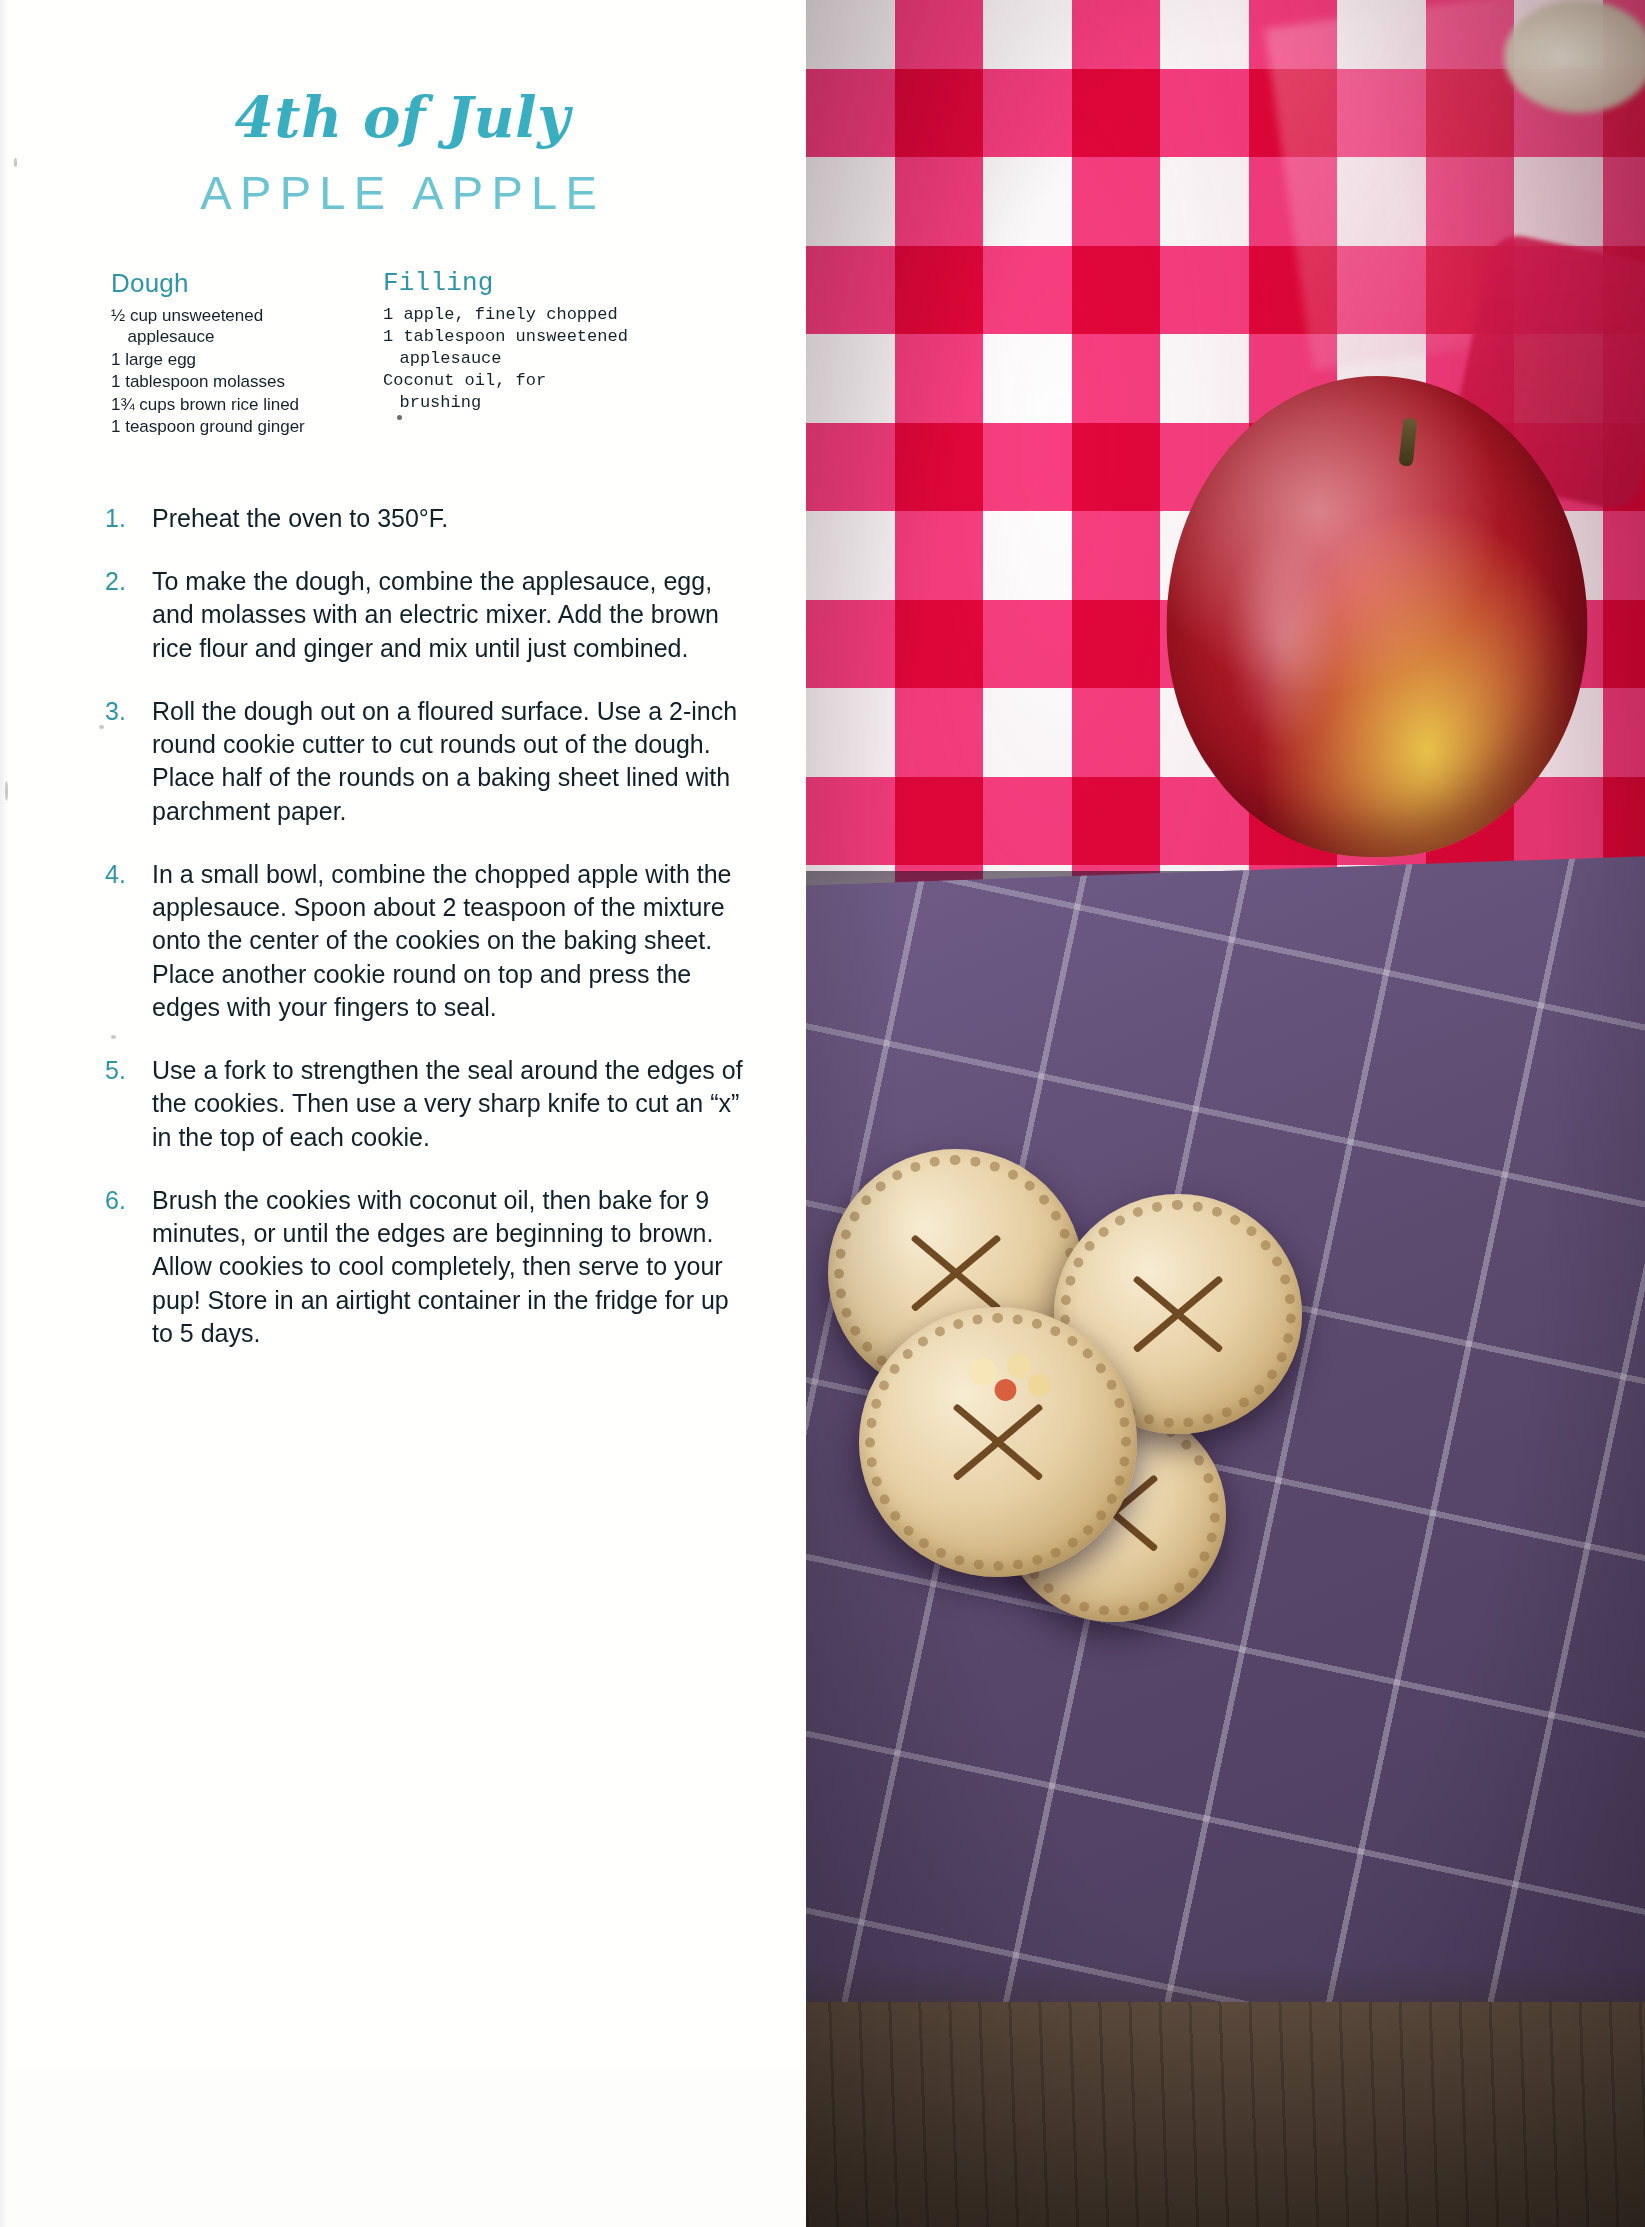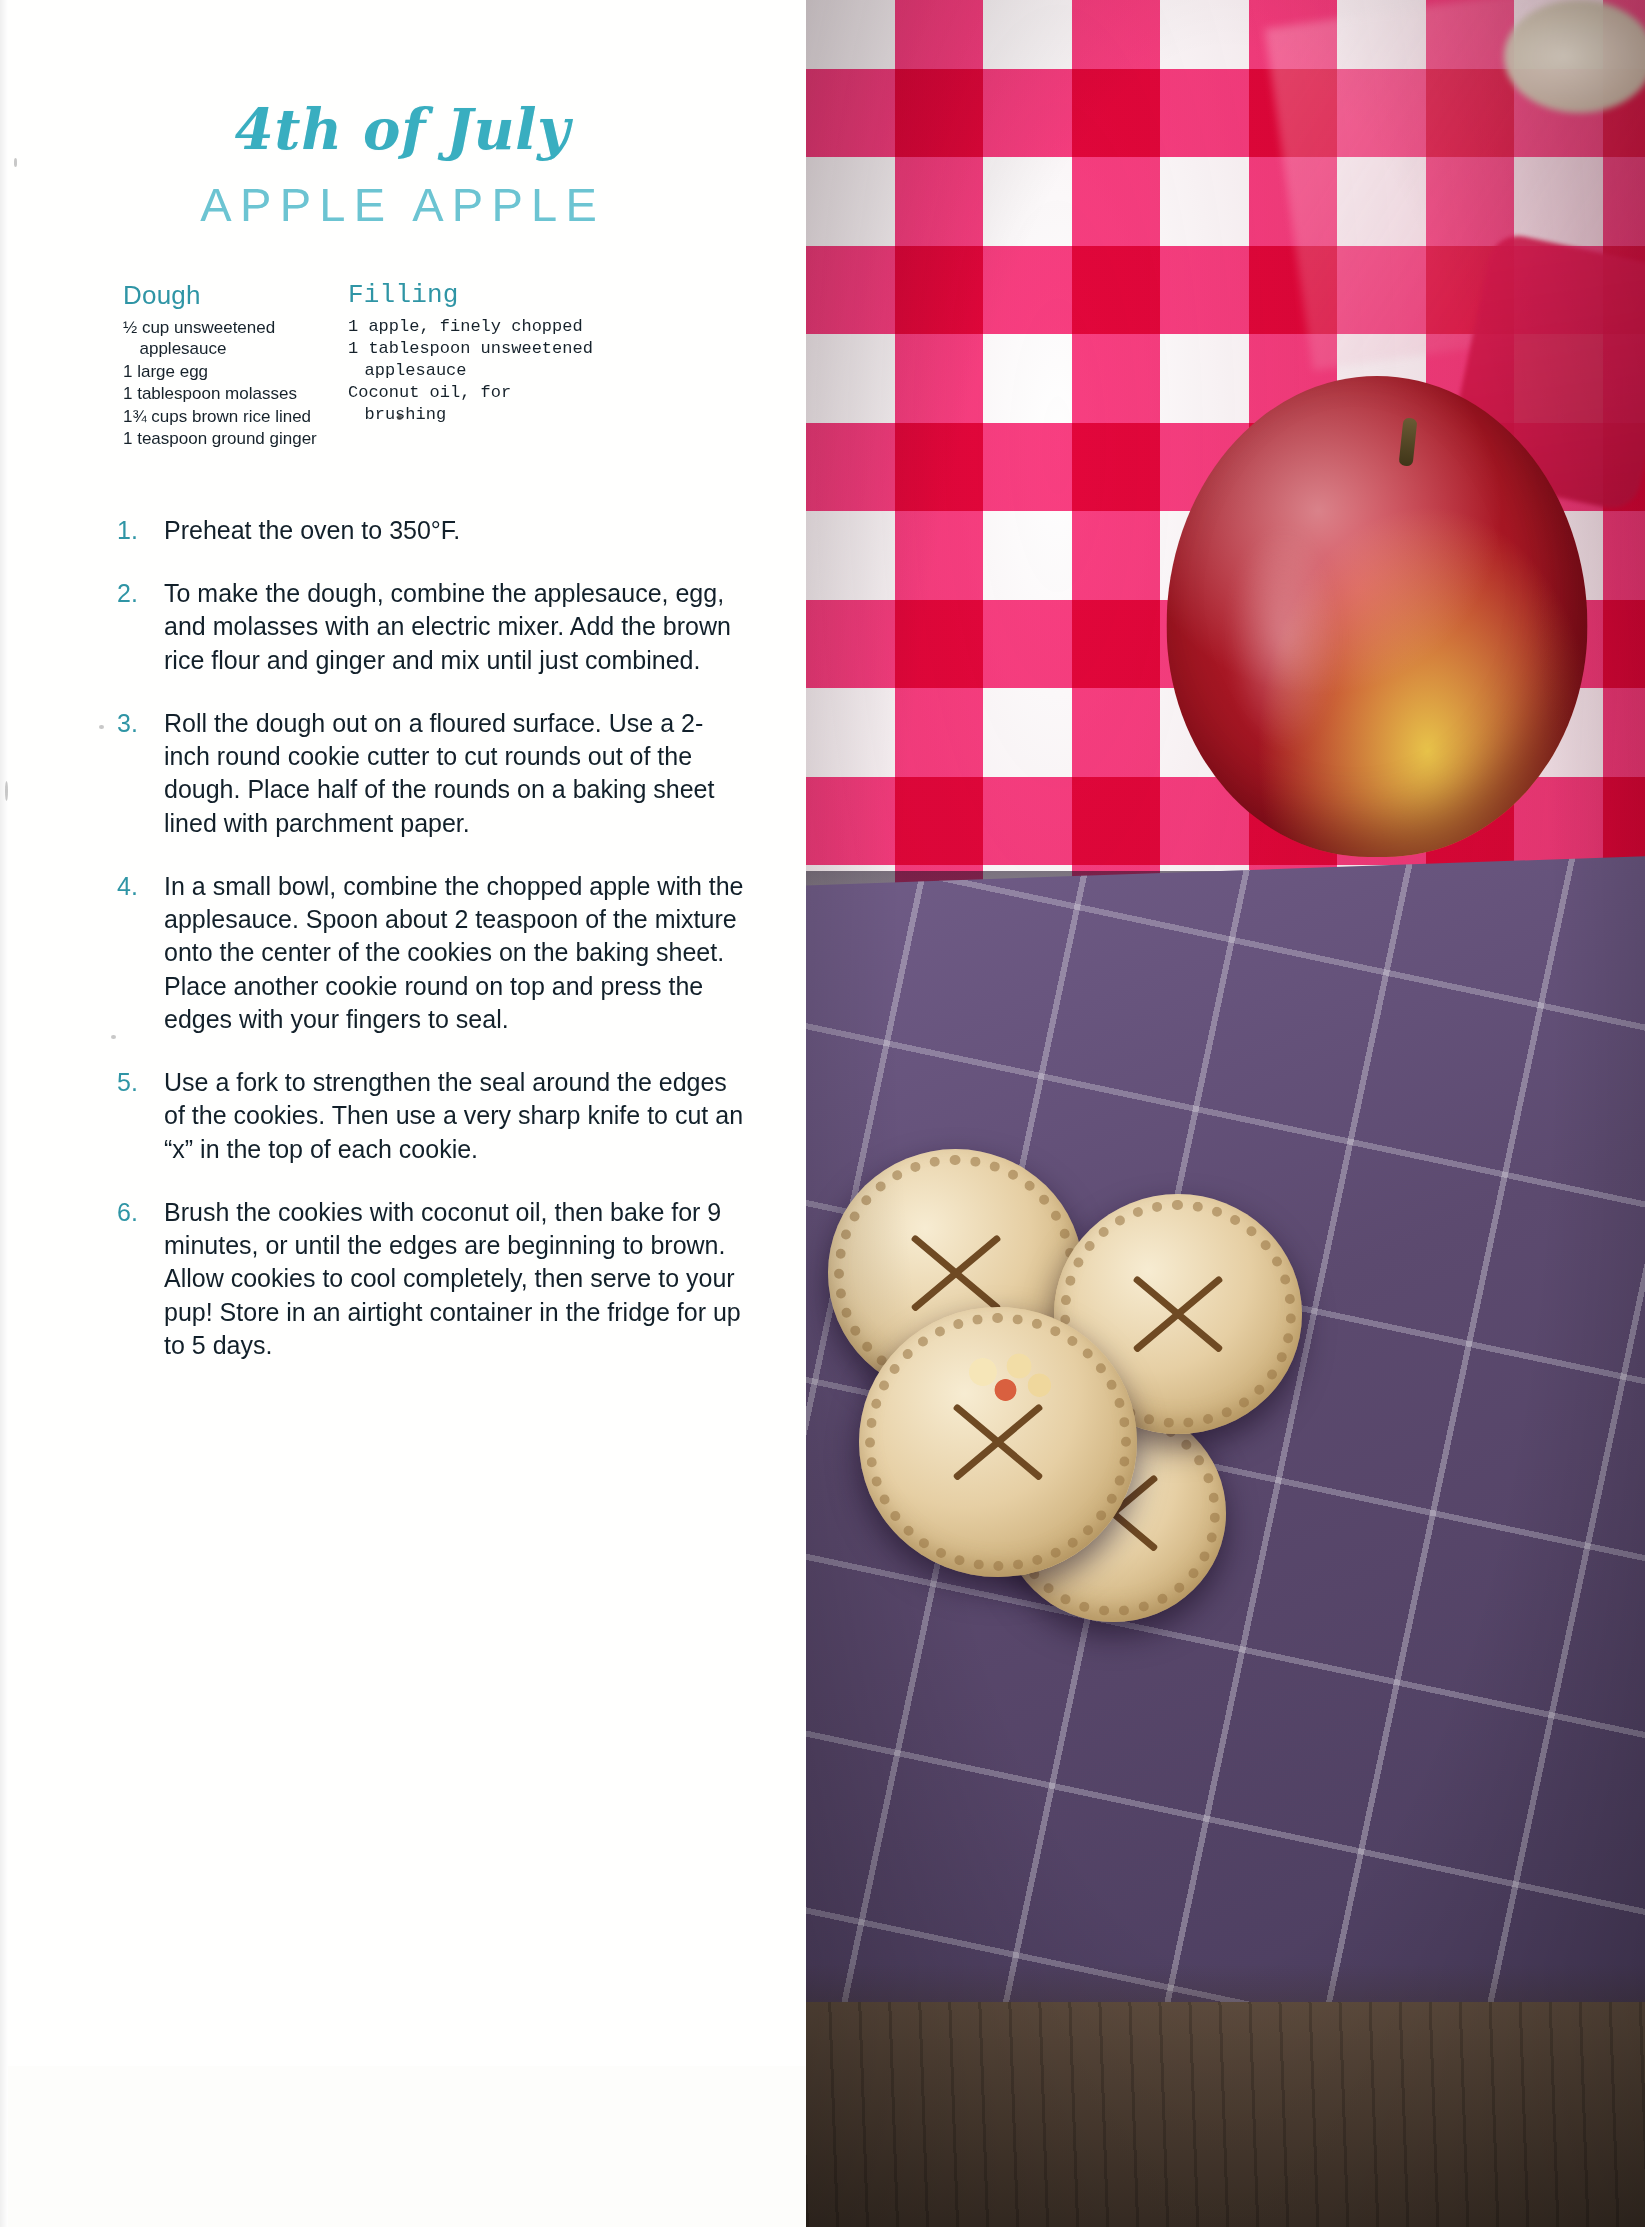--- a/index.html
+++ b/index.html
@@ -16,21 +16,21 @@
     height: 2227px;
     background: #fdfdfb;
     display: flex;
   }
   
   .recipe-col {
     width: 806px;
     height: 2066px;
     position: relative;
     background: #fffffe;
-    padding: 12px;
+    padding: 0;
   }
   .scan-edge-left {
     position: absolute;
     left: 0; top: 0;
     width: 7.5px; height: 2227px;
     background: linear-gradient(to right, #efefef, #ffffff);
   }
   .title-block {
     text-align: center;
     padding-top: 89px;
@@ -58,20 +58,21 @@
     font-size: 20px;
     letter-spacing: 0.9px;
     color: #2d8f9e;
     font-weight: 400;
   }
   
   .ingredients {
     display: flex;
     margin-top: 48px;
     padding-left: 111px;
+    gap: 47px;
   }
   .ing-col { width: 225px; }
   .ing-col.filling { width: 248px; font-family: Liberation Mono, monospace; }
   .ing-head {
     font-size: 26px;
     color: #2f95a5;
     font-weight: 400;
     margin-bottom: 6px;
     letter-spacing: 0.2px;
   }

